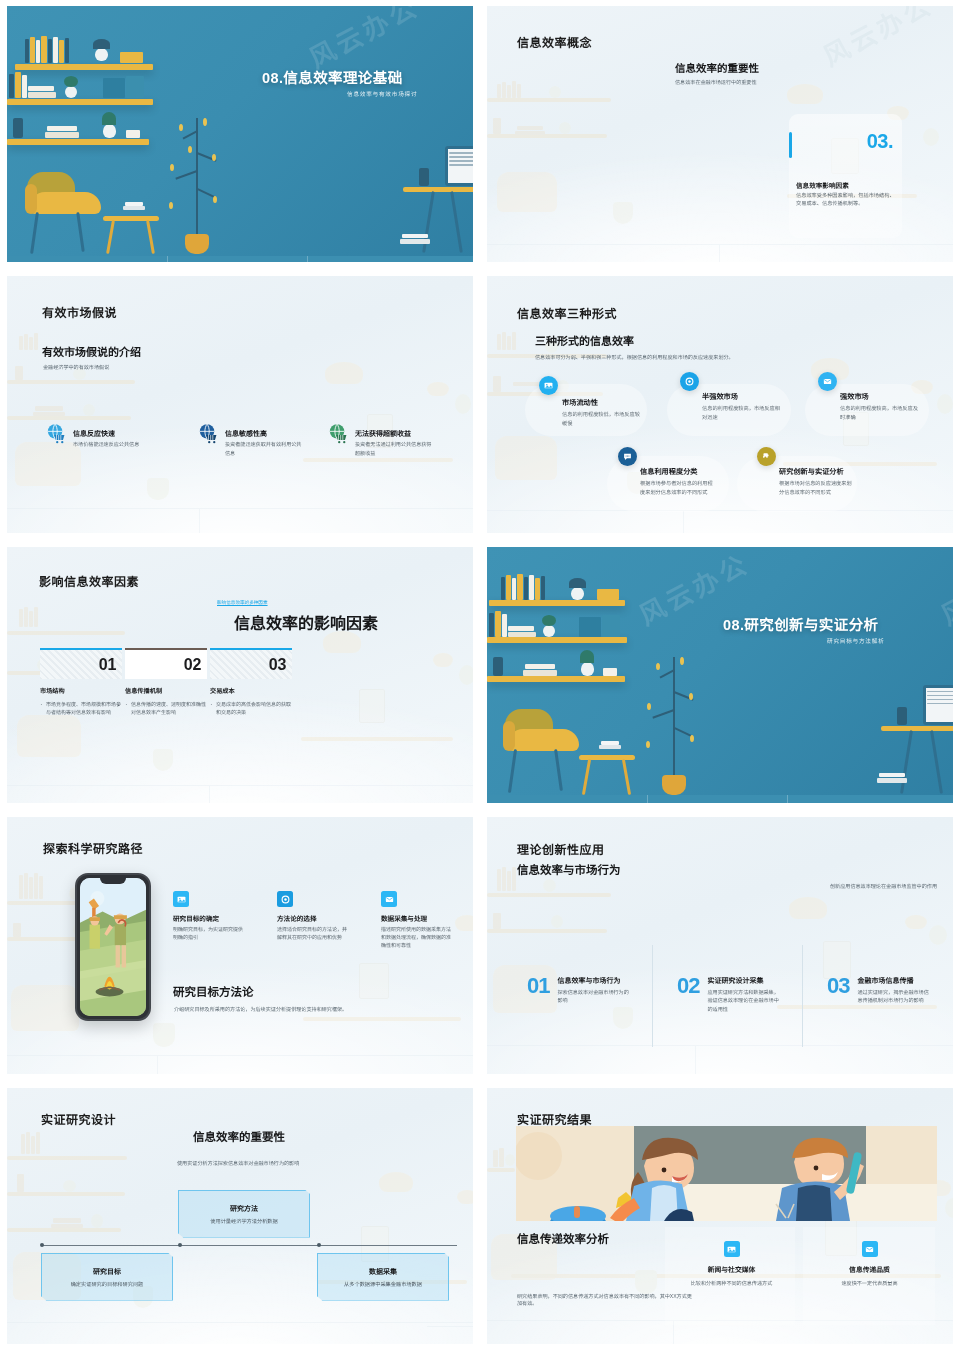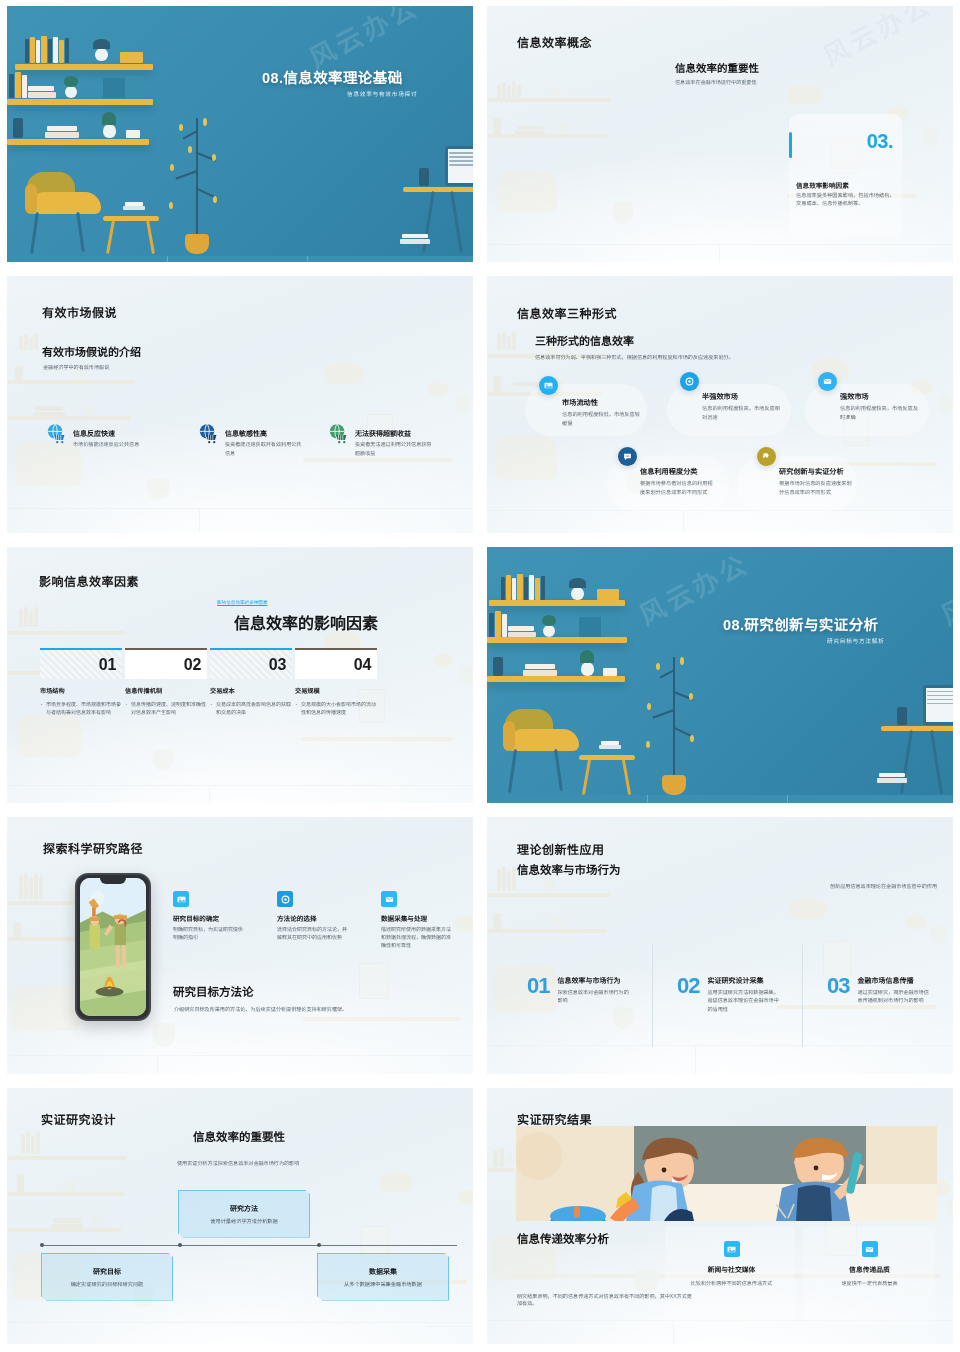--- a/index.html
+++ b/index.html
@@ -507,29 +507,20 @@
       <div class="fcol" style="left:203px;">
         <div class="top">
           <div class="topline" style="background:#19a8e8;"></div>
           <div class="box" style="background:repeating-linear-gradient(45deg,#e7edf1 0 2px,#f3f7f9 2px 5px);"></div>
           <div class="bignum">03</div>
         </div>
         <div class="fname">交易成本</div>
         <div class="fbody">交易成本的高低会影响信息的获取和交易的决策</div>
       </div>
 
-      <div class="fcol" style="left:288px;">
-        <div class="top">
-          <div class="topline" style="background:#6b5c54;"></div>
-          <div class="box" style="background:#ffffff;"></div>
-          <div class="bignum">04</div>
-        </div>
-        <div class="fname">交易规模</div>
-        <div class="fbody">交易规模的大小会影响市场的流动性和信息的传播速度</div>
-      </div>
 
     </div>
   </div>
 
   <div class="slide">
     <div class="canvas bg-blue">
       <div class="room-blue">
         <div class="bshelf" style="left:2px;top:53px;width:136px;"></div>
         <div class="bshelf" style="left:0px;top:90px;width:140px;"></div>
         <div class="bshelf" style="left:0px;top:129px;width:138px;"></div>

